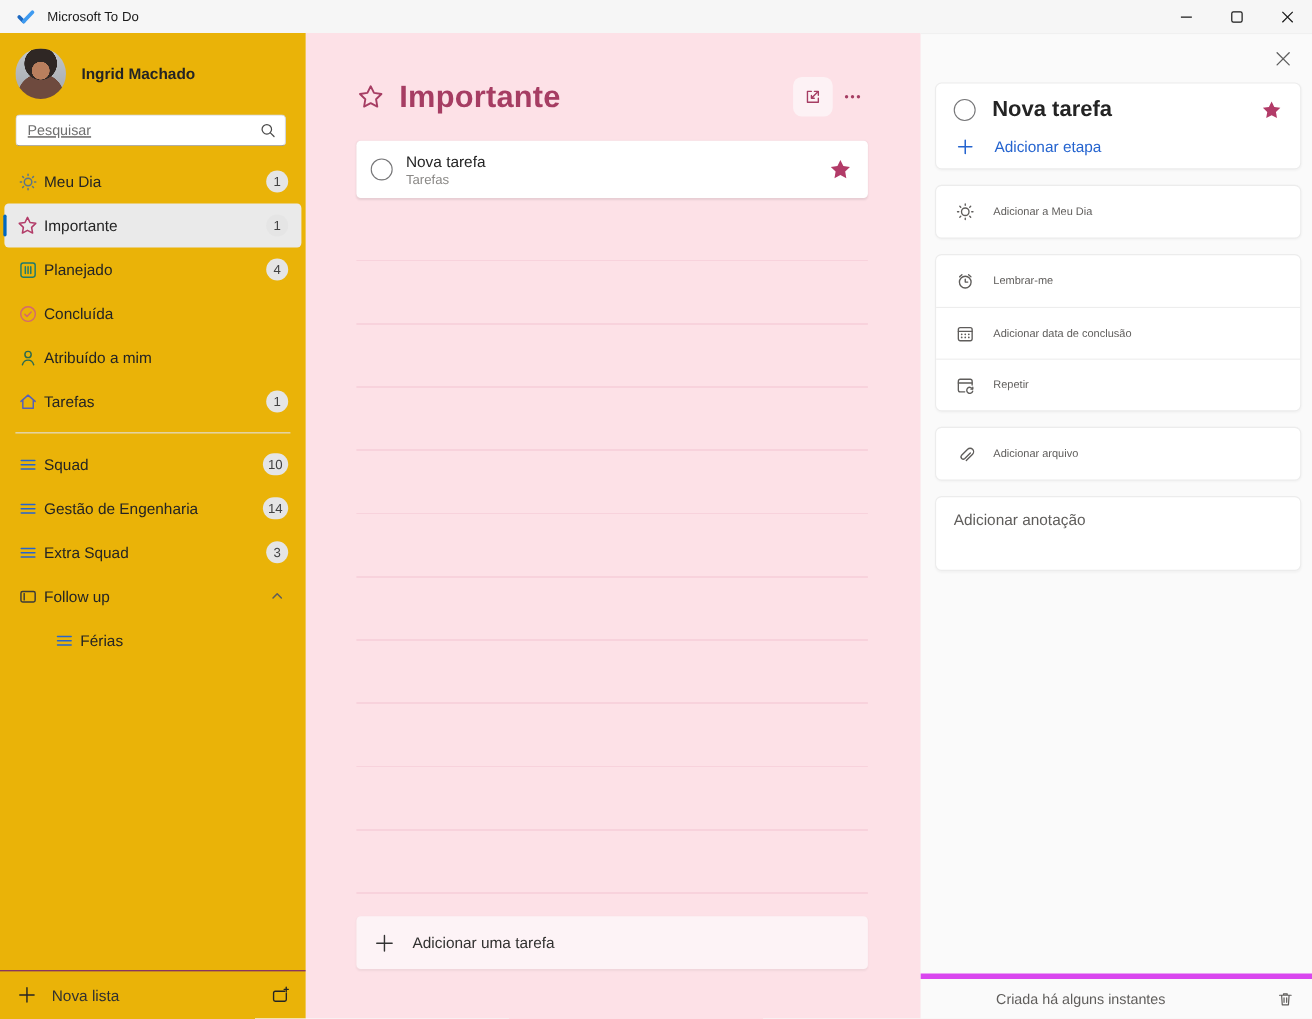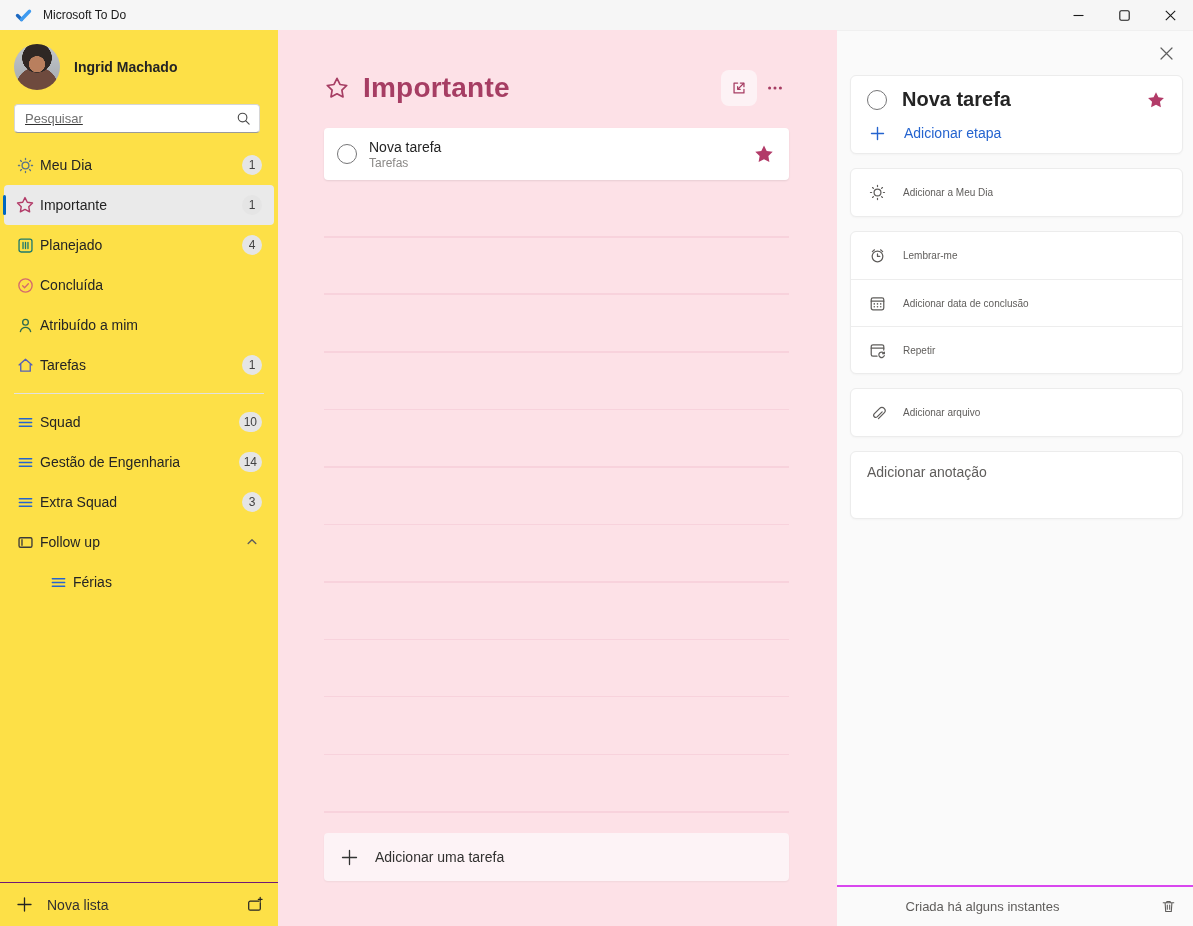--- a/index.html
+++ b/index.html
@@ -15,21 +15,21 @@
   .titlebar .logo { margin-left:15px; width:17px; height:17px; }
   .titlebar .app-title { margin-left:11px; font-size:12px; color:#1a1a1a; }
   .tb-spacer { flex:1; }
   .tb-btn { width:46px; height:30px; display:flex; align-items:center; justify-content:center; color:#1a1a1a; }
   .tb-btn svg { display:block; }
 
   
   .cols { flex:1; display:flex; min-height:0; }
 
   
-  .sidebar { width:278px; flex:0 0 278px; background:#fde047; display:flex; flex-direction:column; padding-top:8px; }
+  .sidebar { width:278px; flex:0 0 278px; background:#eab308; display:flex; flex-direction:column; padding-top:8px; }
   .user-row { display:flex; align-items:center; gap:14px; padding:6px 14px 14px 14px; cursor:pointer; }
   .avatar { width:46px; height:46px; border-radius:50%; flex:0 0 46px;
     background:
       radial-gradient(circle at 50% 44%, #b97f5e 0 23%, rgba(0,0,0,0) 24%),
       radial-gradient(circle at 50% 30%, #2f2724 0 37%, rgba(0,0,0,0) 38%),
       radial-gradient(circle at 50% 96%, #6e4a3e 0 42%, rgba(0,0,0,0) 43%),
       linear-gradient(#c3c7cb,#a2a7ad);
   }
   .user-name { font-weight:bold; font-size:14px; color:#242424; }
   .search-wrap { margin:0 18px 12px 14px; position:relative; }
@@ -92,21 +92,21 @@
   .dstep-row { display:flex; align-items:flex-end; margin-top:14px; padding-left:3px; cursor:pointer; }
   .dstep-row .plus { color:#2564cf; display:flex; }
   .dstep-row .lbl { margin-left:19px; color:#2564cf; font-size:14px; }
   .drow { height:47px; display:flex; align-items:center; padding:0 16px; cursor:pointer; color:#5f5d5b; }
   .drow .ic { width:20px; flex:0 0 20px; display:flex; justify-content:center; }
   .drow .lbl { margin-left:16px; font-size:10px; }
   .drow + .drow { border-top:1px solid #ededed; }
   .note-card { height:68px; padding:12px 16px; cursor:text; }
   .note-ph { color:#5f5d5b; font-size:14px; }
   .detail-spacer { flex:1; }
-  .detail-footer { flex:0 0 41px; border-top:2px solid #d946ef; display:flex; align-items:center; margin:0 -10px 0 -13px; padding:0 16px;gap:48px; }
+  .detail-footer { flex:0 0 41px; border-top:5px solid #d946ef; display:flex; align-items:center; margin:0 -10px 0 -13px; padding:0 16px;gap:48px; }
   .dfoot-spacer { flex:1; }
   .created-lbl { font-size:13px; color:#5f5d5b; text-align:center; }
   .trash { color:#5f5d5b; cursor:pointer; display:flex; margin-left:auto; }
 
   svg { display:block; }
 </style>
 </head>
 <body>
 
 <div class="app">

